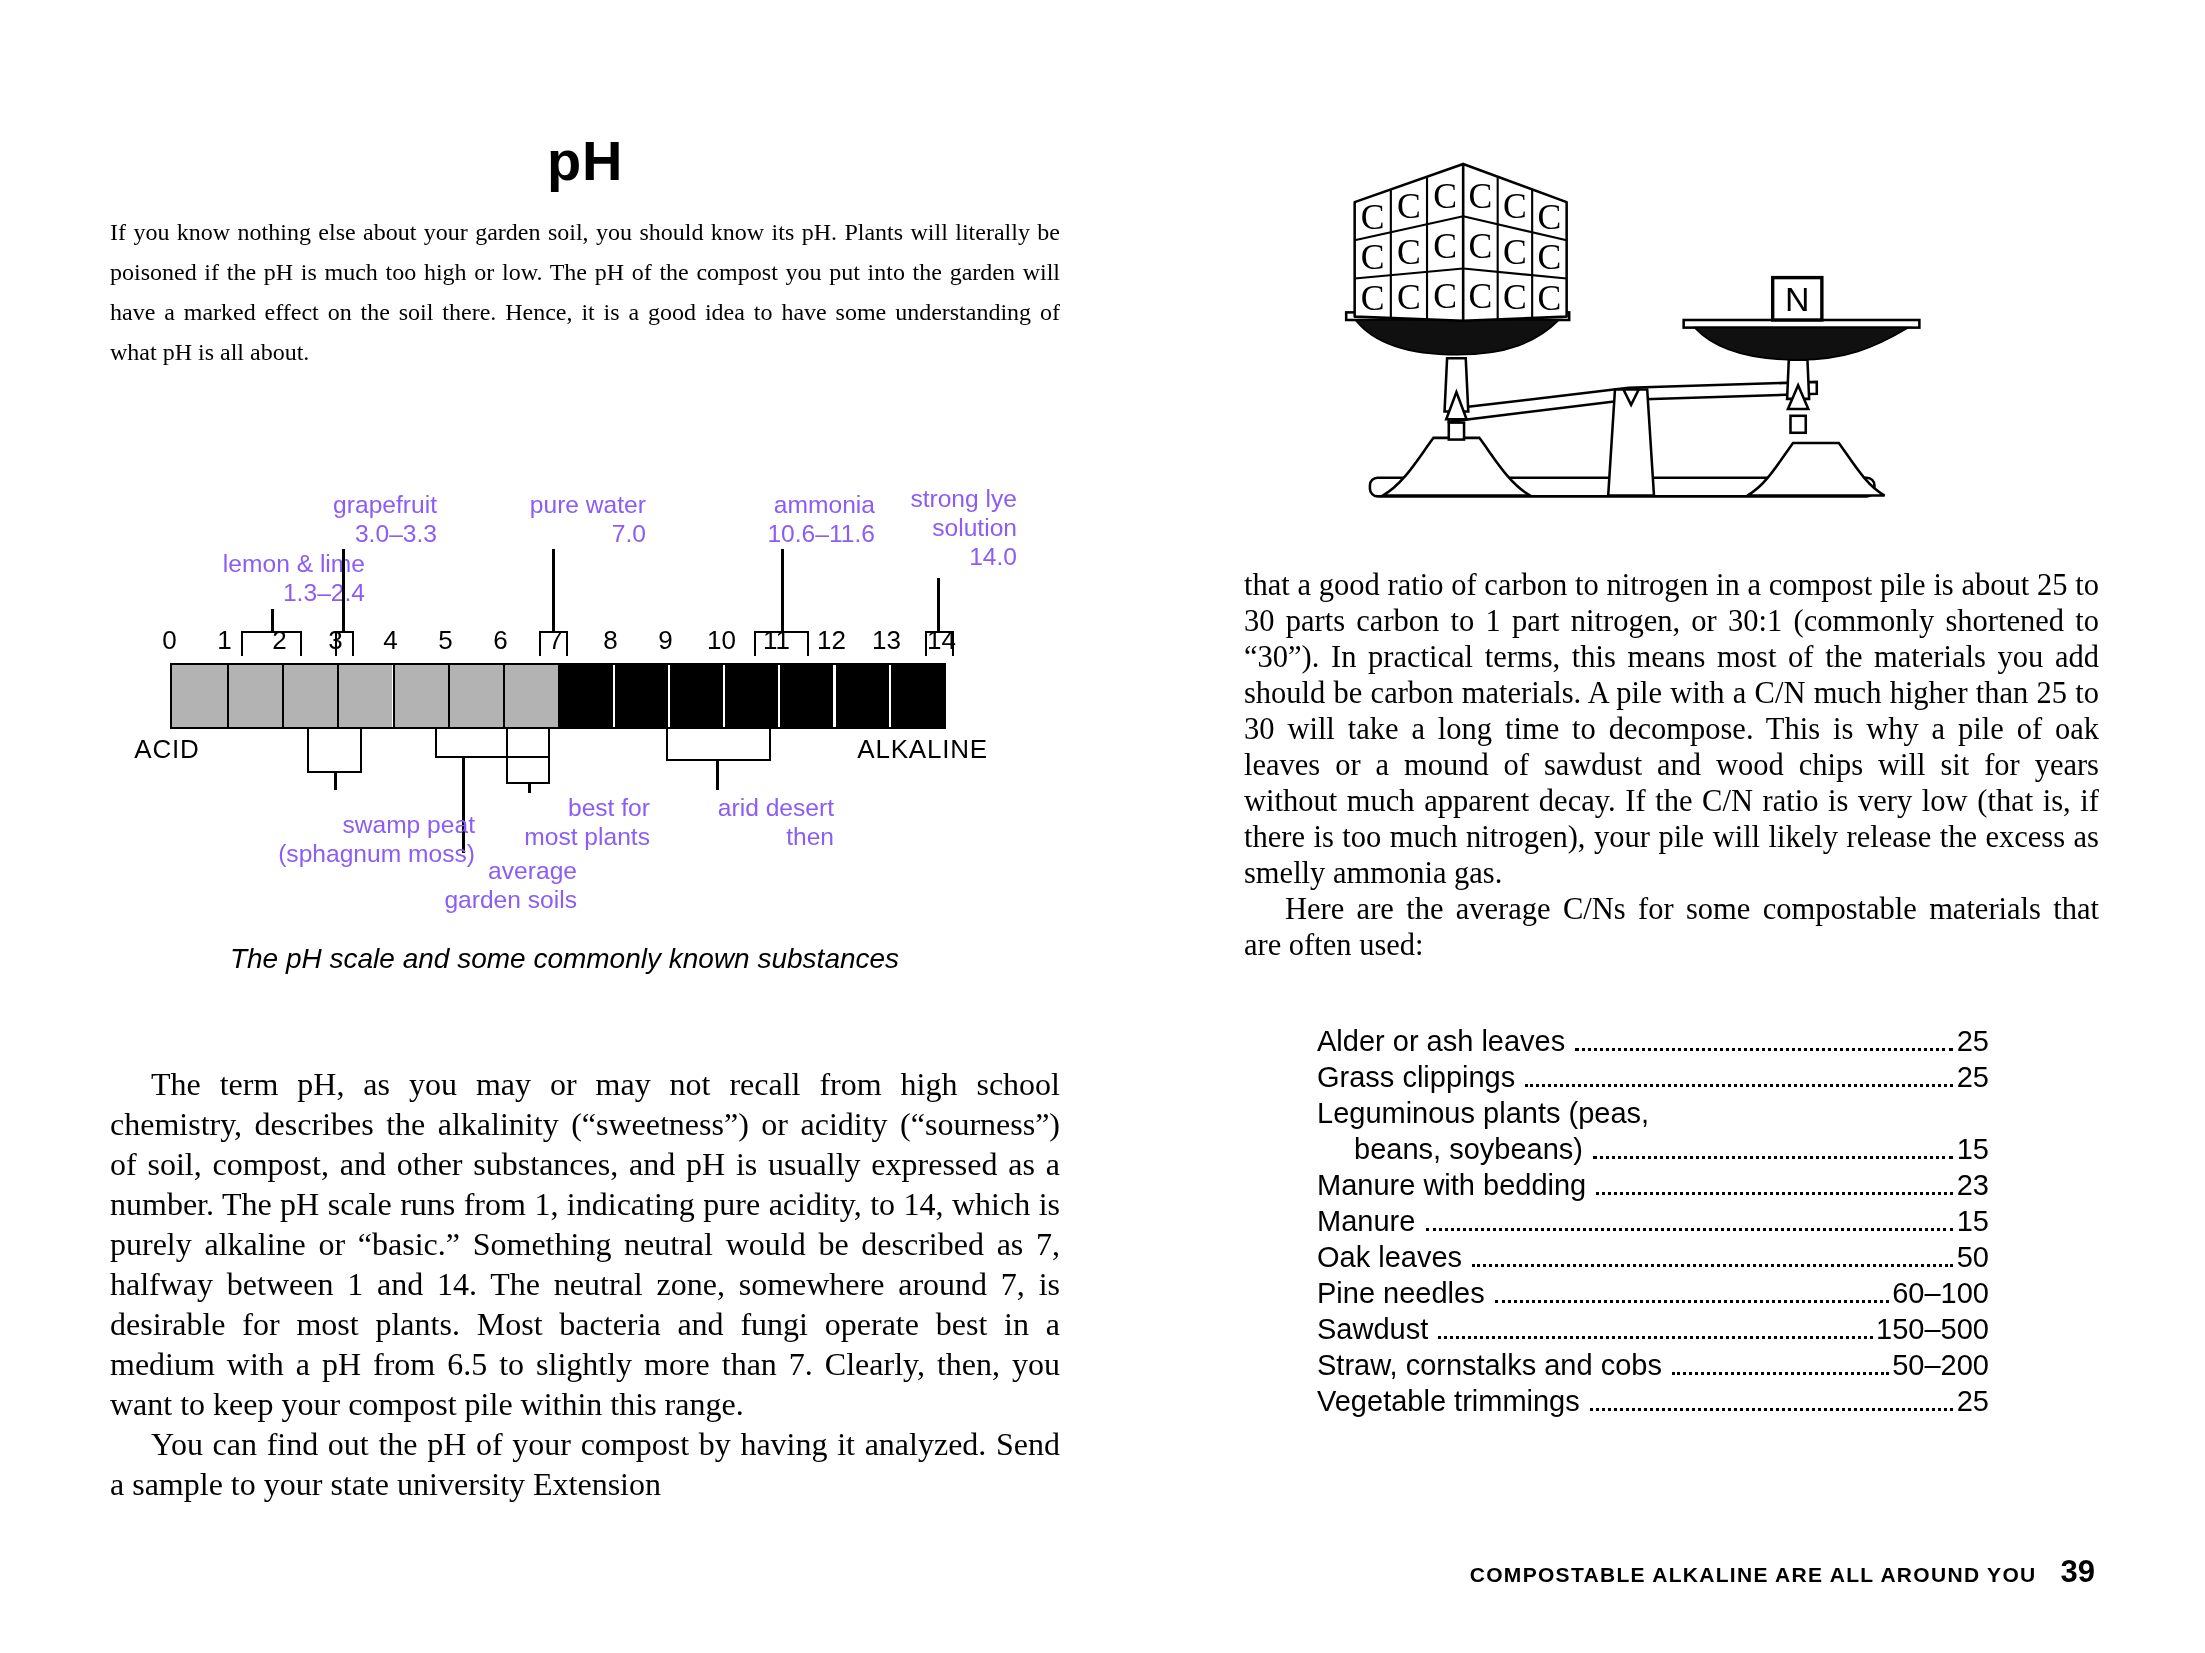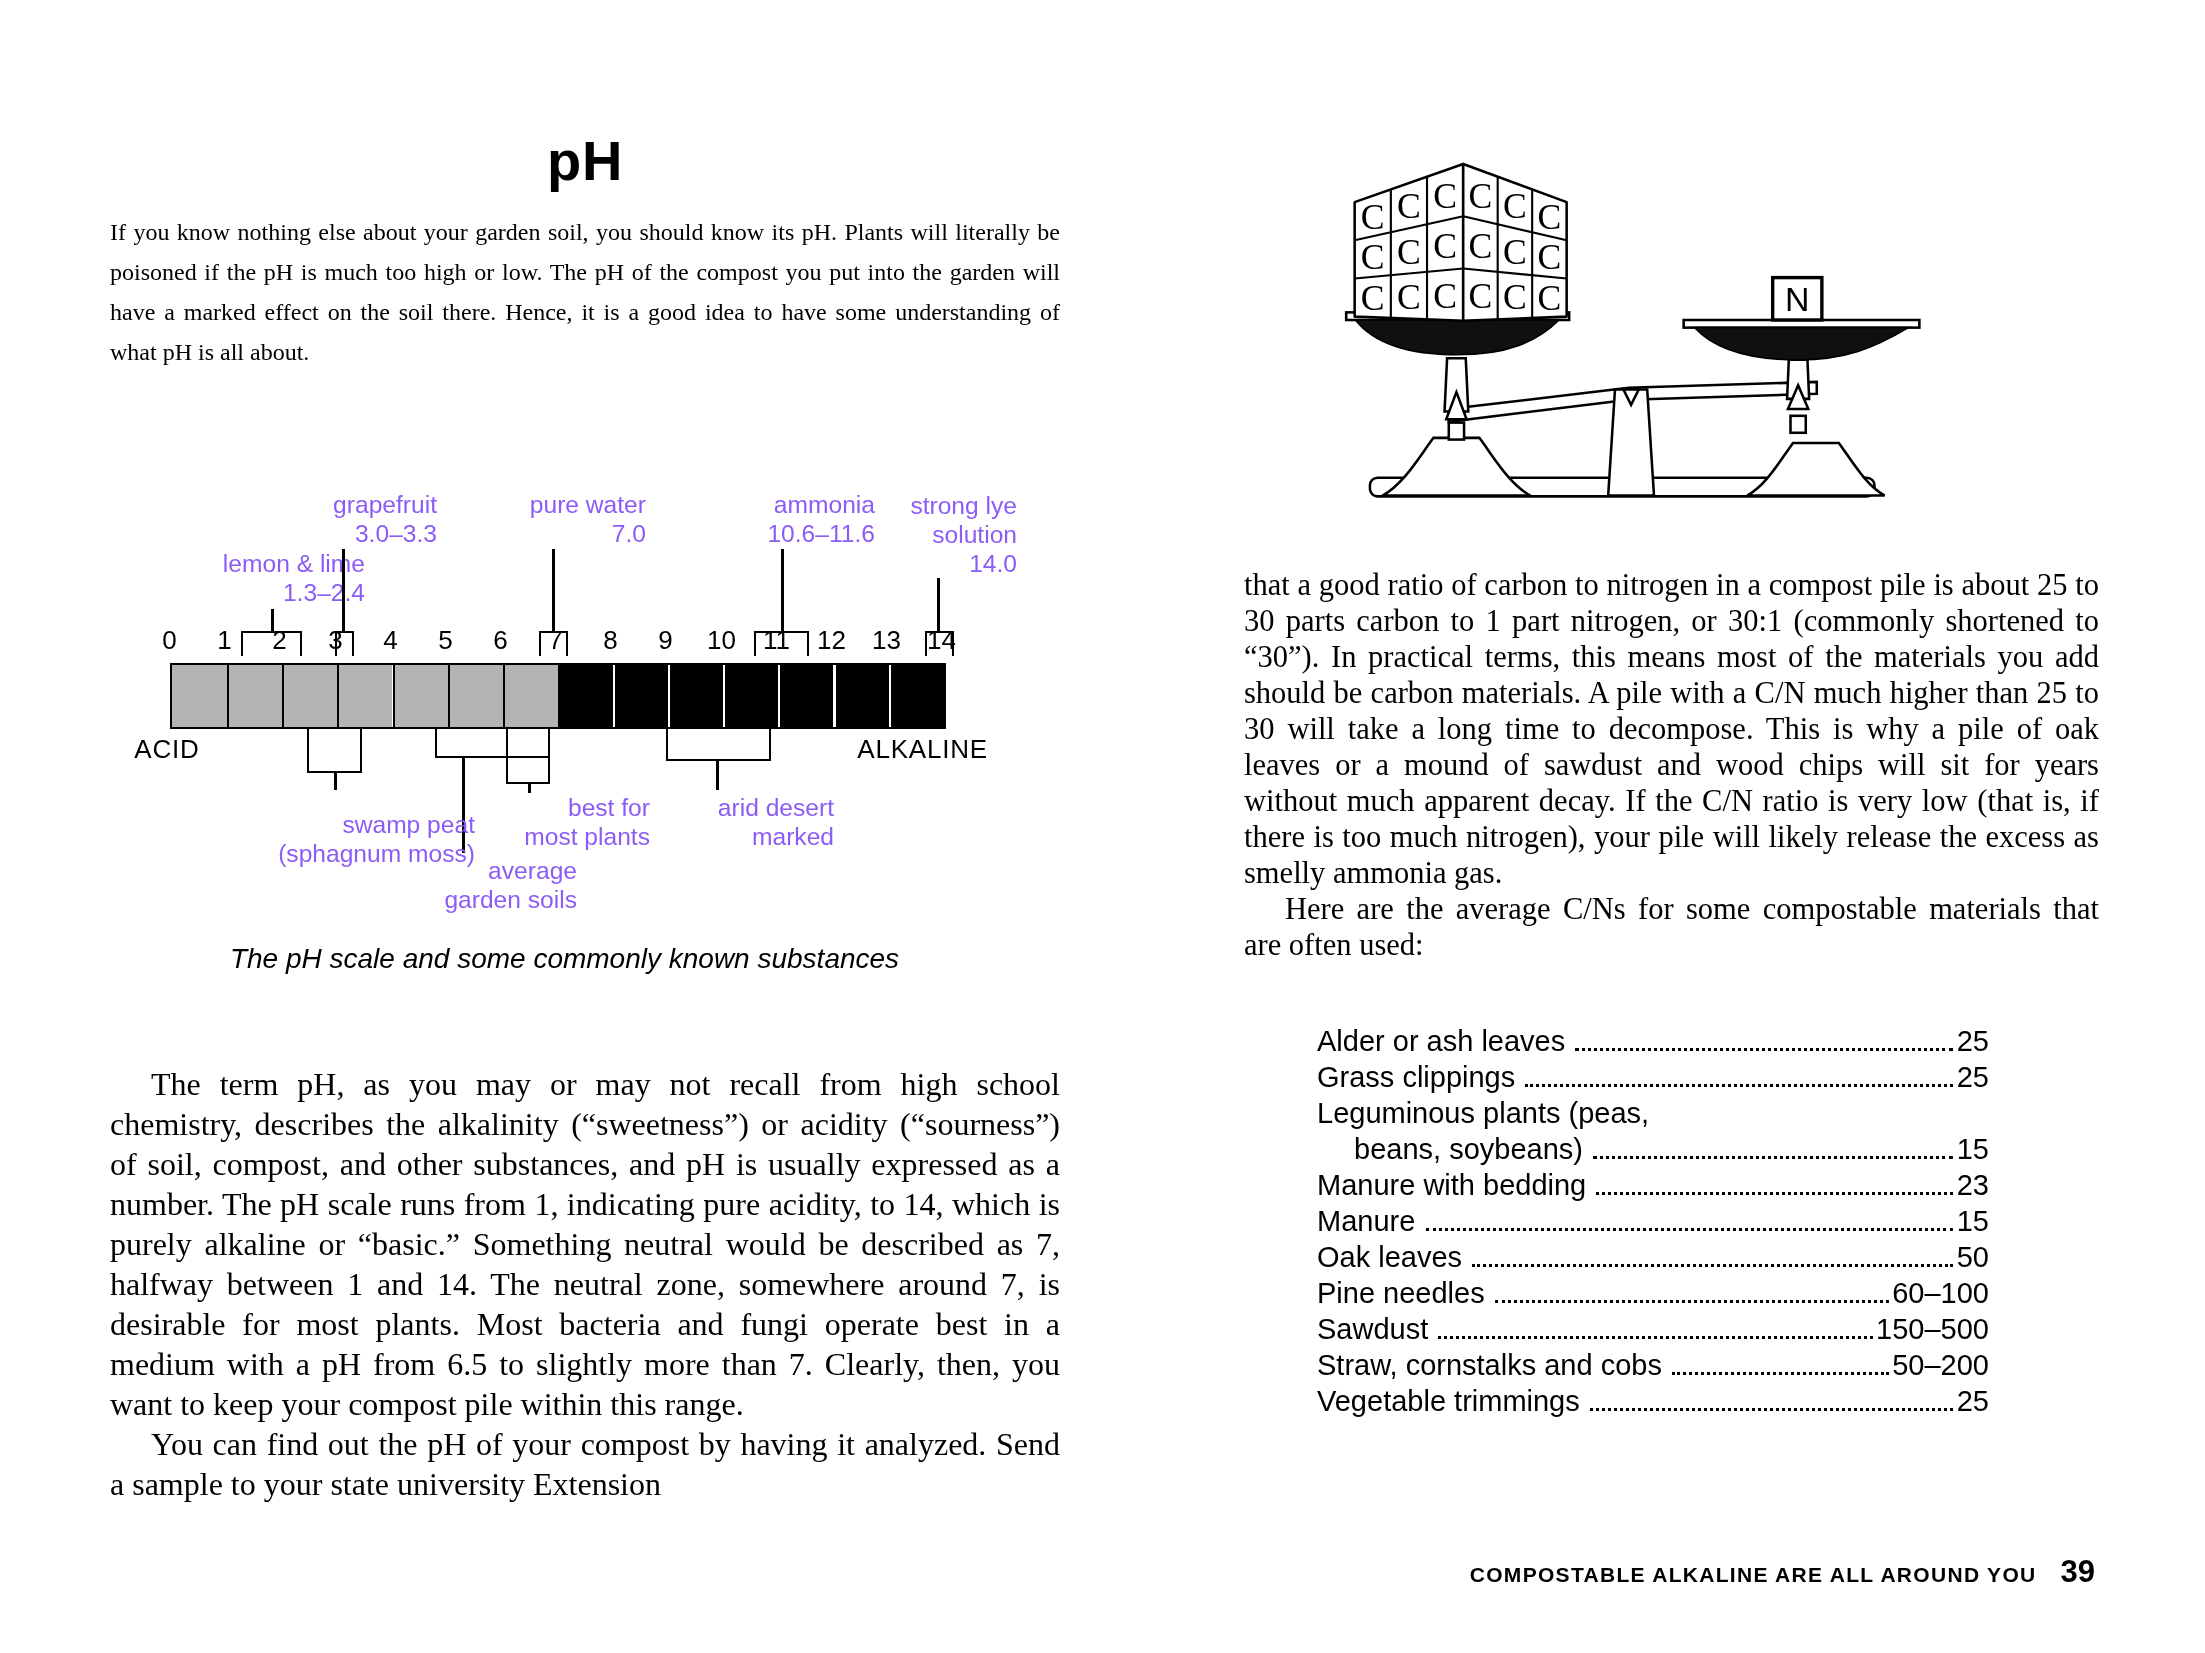--- a/index.html
+++ b/index.html
@@ -81,21 +81,21 @@
       <span>3.0–3.3</span>
     </div>
     <div class="dlabel" style="left:340px;top:6.8px;width:187px">
       <span>pure water</span><br>
       <span>7.0</span>
     </div>
     <div class="dlabel" style="left:569px;top:6.8px;width:187px">
       <span>ammonia</span><br>
       <span>10.6–11.6</span>
     </div>
-    <div class="dlabel" style="left:741px;top:8px;width:157px">
+    <div class="dlabel" style="left:741px;top:1px;width:157px">
       <span>strong lye solution</span><br>
       <span>14.0</span>
     </div>
 
     <div class="stem" style="left:152px;top:126px;height:23px"></div>
     <div class="stem" style="left:223px;top:66px;height:82px"></div>
     <div class="stem" style="left:433px;top:66px;height:82px"></div>
     <div class="stem" style="left:662px;top:66px;height:82px"></div>
     <div class="stem" style="left:818px;top:95px;height:53px"></div>
 
@@ -156,21 +156,21 @@
     <div class="dlabel" style="left:68px;top:327px;width:288px">
       <span>swamp peat</span><br>
       <span>(sphagnum moss)</span>
     </div>
     <div class="dlabel" style="left:310px;top:310px;width:221px">
       <span>best for</span><br>
       <span>most plants</span>
     </div>
     <div class="dlabel" style="left:494px;top:310px;width:221px">
       <span>arid desert</span><br>
-      <span>marked</span>
+      <span>then</span>
     </div>
     <div class="dlabel" style="left:237px;top:373px;width:221px">
       <span>average</span><br>
       <span>garden soils</span>
     </div>
 
     <div id="caption">The pH scale and some commonly known substances</div>
   </div>
 
   <div id="para-block2" class="body-text">

